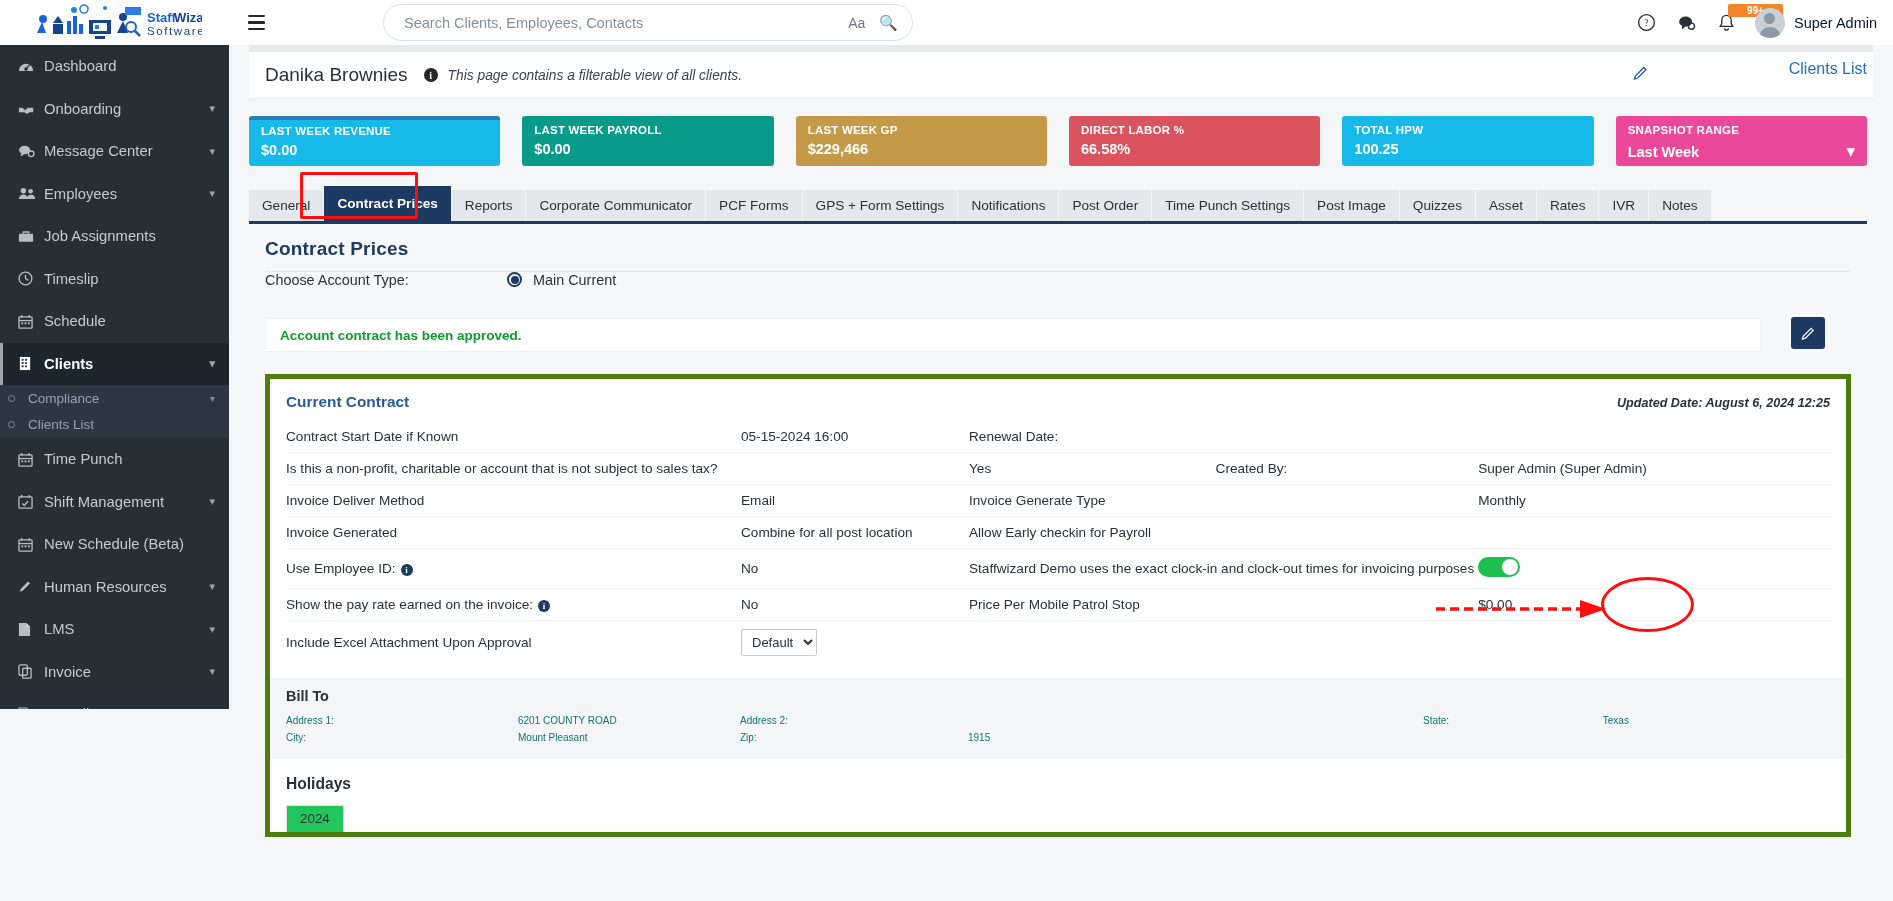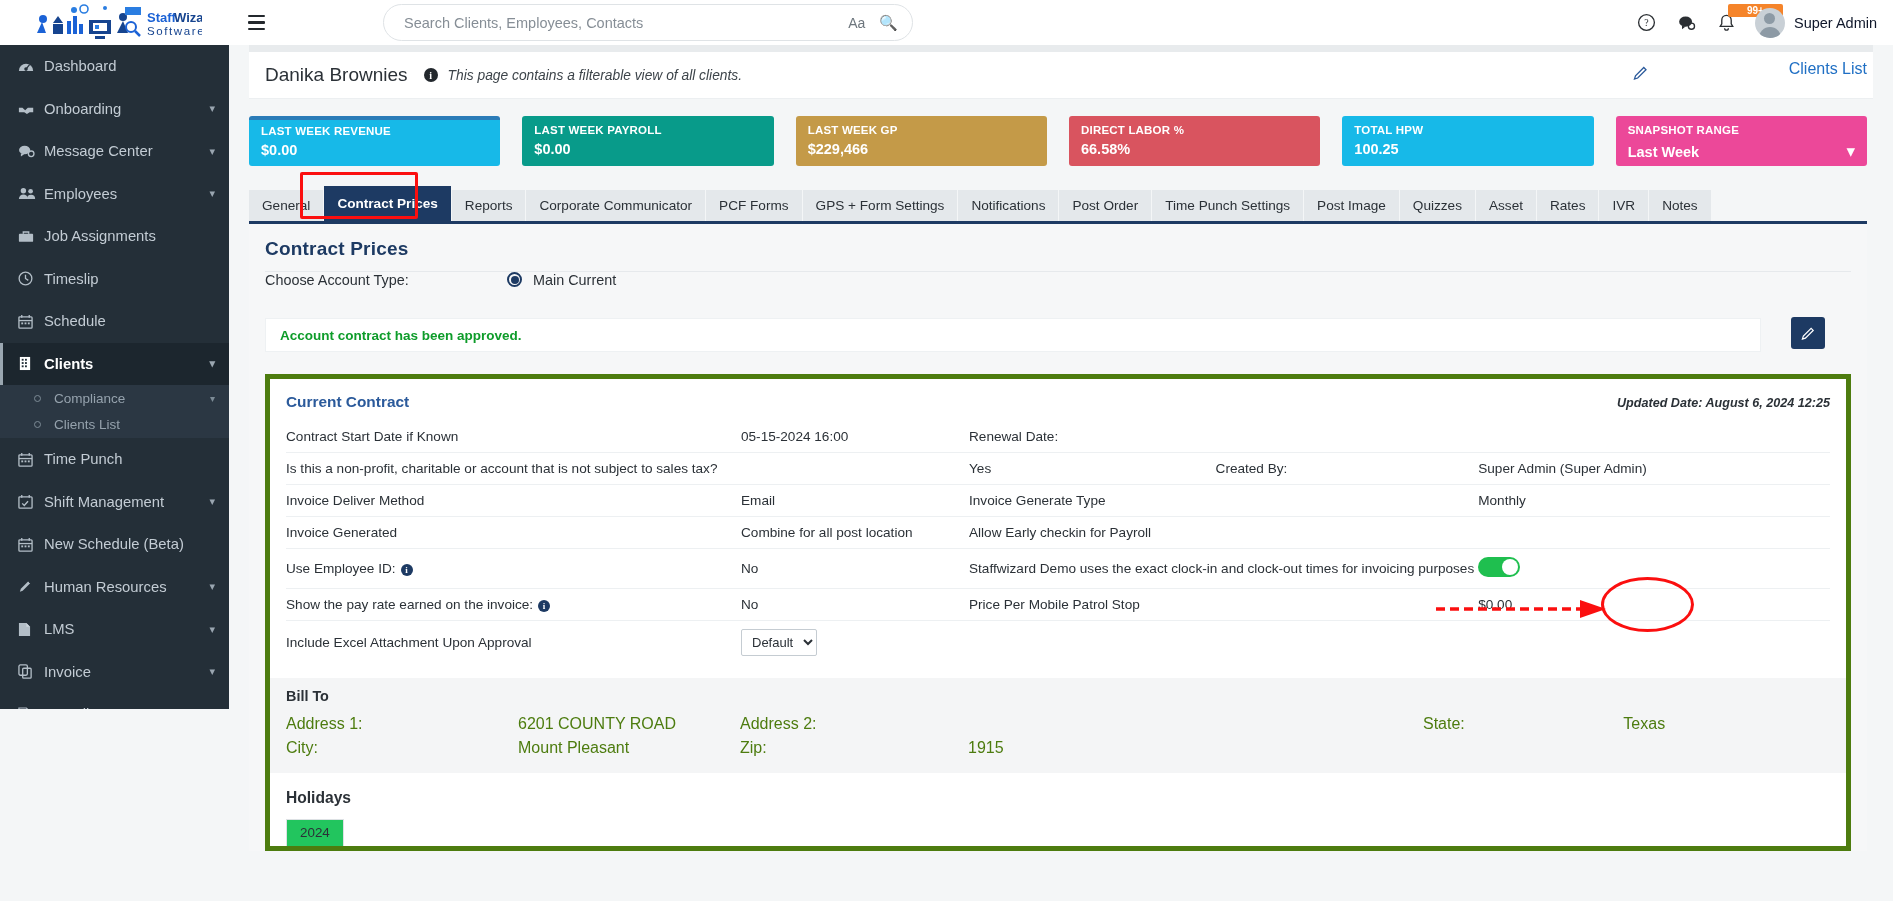--- a/index.html
+++ b/index.html
@@ -83,21 +83,21 @@
   }
   .nav-ico {
     width: 26px; flex-shrink: 0; font-size: 14px; color: #b3bec7;
     display: flex; align-items: center;
   }
   .nav-item.active .nav-ico { color: #ffffff; }
   .nav-label { flex: 1; white-space: nowrap; }
   .nav-caret { font-size: 11px; color: #9aa6b0; }
   .subnav { background: #2b3743; }
   .sub-item {
-    height: 26.5px; display: flex; align-items: center; padding-left: 34px;
+    height: 26.5px; display: flex; align-items: center; padding-left: 8px;
     color: #95a2ad; font-size: 13.5px; cursor: pointer;
   }
   .sub-dot {
     width: 7px; height: 7px; border: 1.2px solid #7d8b96; border-radius: 50%;
     margin-right: 13px; flex-shrink: 0;
   }
   .sub-caret { margin-left: auto; margin-right: 14px; font-size: 10px; color: #7d8b96; }
 
   
   .main { position: absolute; top: 45px; left: 229px; width: 1664px; height: 856px; overflow: hidden; }
@@ -219,21 +219,21 @@
   .selectbox {
     border: 1px solid #c5ccd2; background: #fff; font-size: 13px; color: #2b3137;
     padding: 4px 6px; border-radius: 2px; font-family: "Liberation Sans", sans-serif;
   }
 
   .billto {
     background: #f4f5f6; margin: 14px -16px 0 -16px; padding: 10px 16px 13px 16px;
   }
   .billto-t { font-size: 14.4px; color: #2b3137; font-weight: bold; margin-bottom: 8px; }
   table.btable { width: 100%; border-collapse: collapse; }
-  table.btable td { font-size: 16px; color: #4d7c0f; padding: 3px 4px 3px 0; }
+  table.btable td { font-size: 10px; color: #0f766e; padding: 3px 4px 3px 0; }
   td.b1 { width: 232px; } td.b2 { width: 222px; }
   td.b3 { width: 228px; } td.b4 { width: 455px; }
 
   .holidays { margin-top: 16px; }
   .holidays-t { font-size: 15.6px; color: #2b3137; font-weight: bold; }
   .year-tab {
     display: inline-block; margin-top: 12px; background: #22c55e;
     border: 1px solid #dde1e4; border-bottom: none; padding: 5px 13px 6px 13px;
     font-size: 13.4px; color: #2b3137; cursor: pointer;
   }

